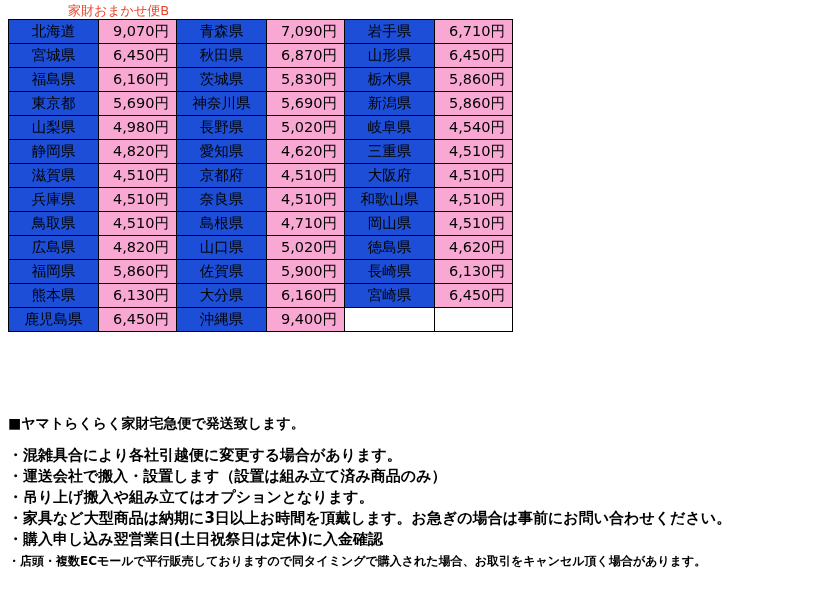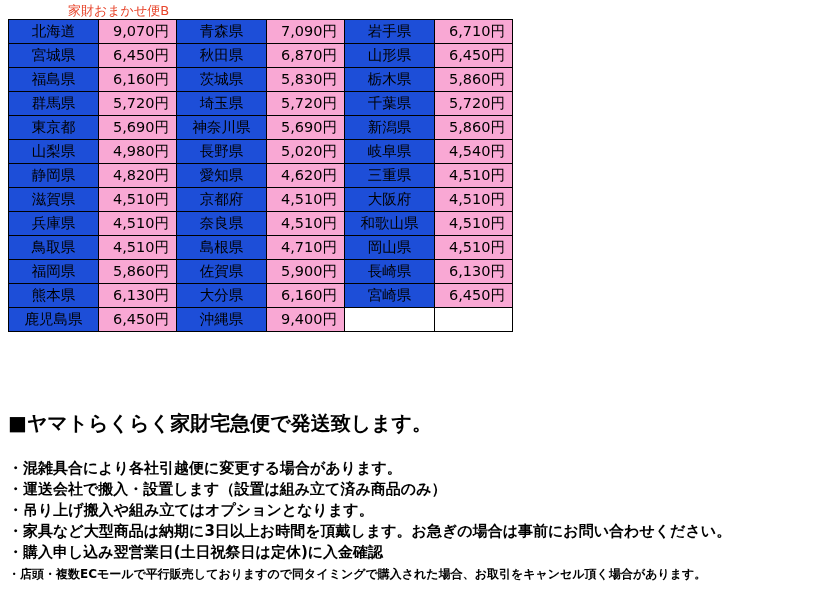--- a/index.html
+++ b/index.html
@@ -58,24 +58,24 @@
   td.empty {
     background: #ffffff;
   }
   .notes {
     position: absolute;
     left: 8px;
     top: 413px;
     width: 800px;
   }
   .note-heading {
-    font-size: 20px;
+    font-size: 14px;
     font-weight: bold;
     line-height: 20px;
-    margin-bottom: 25px;
+    margin-bottom: 12px;
     white-space: nowrap;
   }
   .note-line {
     font-size: 15px;
     font-weight: bold;
     line-height: 21px;
     white-space: nowrap;
   }
   .note-small {
     font-size: 12px;
@@ -112,28 +112,20 @@
         </tr>
         <tr>
           <td class="pref">福島県</td>
           <td class="price">6,160円</td>
           <td class="pref">茨城県</td>
           <td class="price">5,830円</td>
           <td class="pref">栃木県</td>
           <td class="price">5,860円</td>
         </tr>
         <tr>
-          <td class="pref">群馬県</td>
-          <td class="price">5,720円</td>
-          <td class="pref">埼玉県</td>
-          <td class="price">5,720円</td>
-          <td class="pref">千葉県</td>
-          <td class="price">5,720円</td>
-        </tr>
-        <tr>
           <td class="pref">東京都</td>
           <td class="price">5,690円</td>
           <td class="pref">神奈川県</td>
           <td class="price">5,690円</td>
           <td class="pref">新潟県</td>
           <td class="price">5,860円</td>
         </tr>
         <tr>
           <td class="pref">山梨県</td>
           <td class="price">4,980円</td>
@@ -166,20 +158,28 @@
           <td class="pref">和歌山県</td>
           <td class="price">4,510円</td>
         </tr>
         <tr>
           <td class="pref">鳥取県</td>
           <td class="price">4,510円</td>
           <td class="pref">島根県</td>
           <td class="price">4,710円</td>
           <td class="pref">岡山県</td>
           <td class="price">4,510円</td>
+        </tr>
+        <tr>
+          <td class="pref">広島県</td>
+          <td class="price">4,820円</td>
+          <td class="pref">山口県</td>
+          <td class="price">5,020円</td>
+          <td class="pref">徳島県</td>
+          <td class="price">4,620円</td>
         </tr>
         <tr>
           <td class="pref">福岡県</td>
           <td class="price">5,860円</td>
           <td class="pref">佐賀県</td>
           <td class="price">5,900円</td>
           <td class="pref">長崎県</td>
           <td class="price">6,130円</td>
         </tr>
         <tr>

